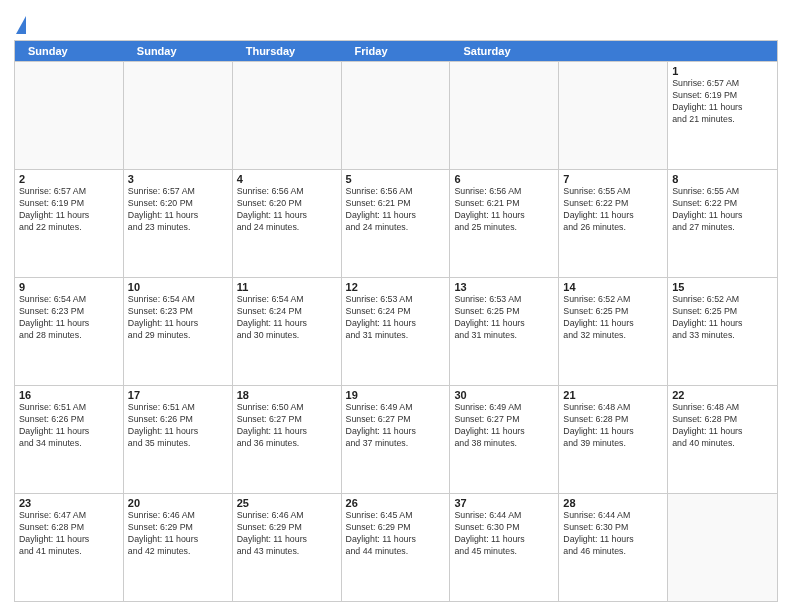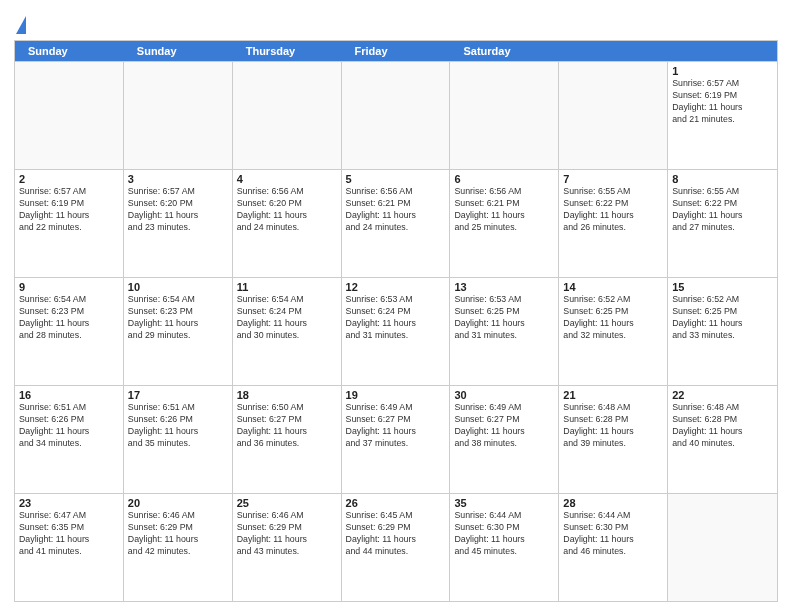--- a/index.html
+++ b/index.html
@@ -314,21 +314,21 @@
             <div class="day-info" style="white-space: pre-line;">Sunrise: 6:48 AM
 Sunset: 6:28 PM
 Daylight: 11 hours
 and 40 minutes.</div>
           </div>
         </div>
         <div class="cal-row">
           <div class="cal-cell">
             <span class="day-num">23</span>
             <div class="day-info" style="white-space: pre-line;">Sunrise: 6:47 AM
-Sunset: 6:35 PM
+Sunset: 6:28 PM
 Daylight: 11 hours
 and 41 minutes.</div>
           </div>
           <div class="cal-cell">
             <span class="day-num">20</span>
             <div class="day-info" style="white-space: pre-line;">Sunrise: 6:46 AM
 Sunset: 6:29 PM
 Daylight: 11 hours
 and 42 minutes.</div>
           </div>
@@ -340,21 +340,21 @@
 and 43 minutes.</div>
           </div>
           <div class="cal-cell">
             <span class="day-num">26</span>
             <div class="day-info" style="white-space: pre-line;">Sunrise: 6:45 AM
 Sunset: 6:29 PM
 Daylight: 11 hours
 and 44 minutes.</div>
           </div>
           <div class="cal-cell">
-            <span class="day-num">35</span>
+            <span class="day-num">37</span>
             <div class="day-info" style="white-space: pre-line;">Sunrise: 6:44 AM
 Sunset: 6:30 PM
 Daylight: 11 hours
 and 45 minutes.</div>
           </div>
           <div class="cal-cell">
             <span class="day-num">28</span>
             <div class="day-info" style="white-space: pre-line;">Sunrise: 6:44 AM
 Sunset: 6:30 PM
 Daylight: 11 hours

